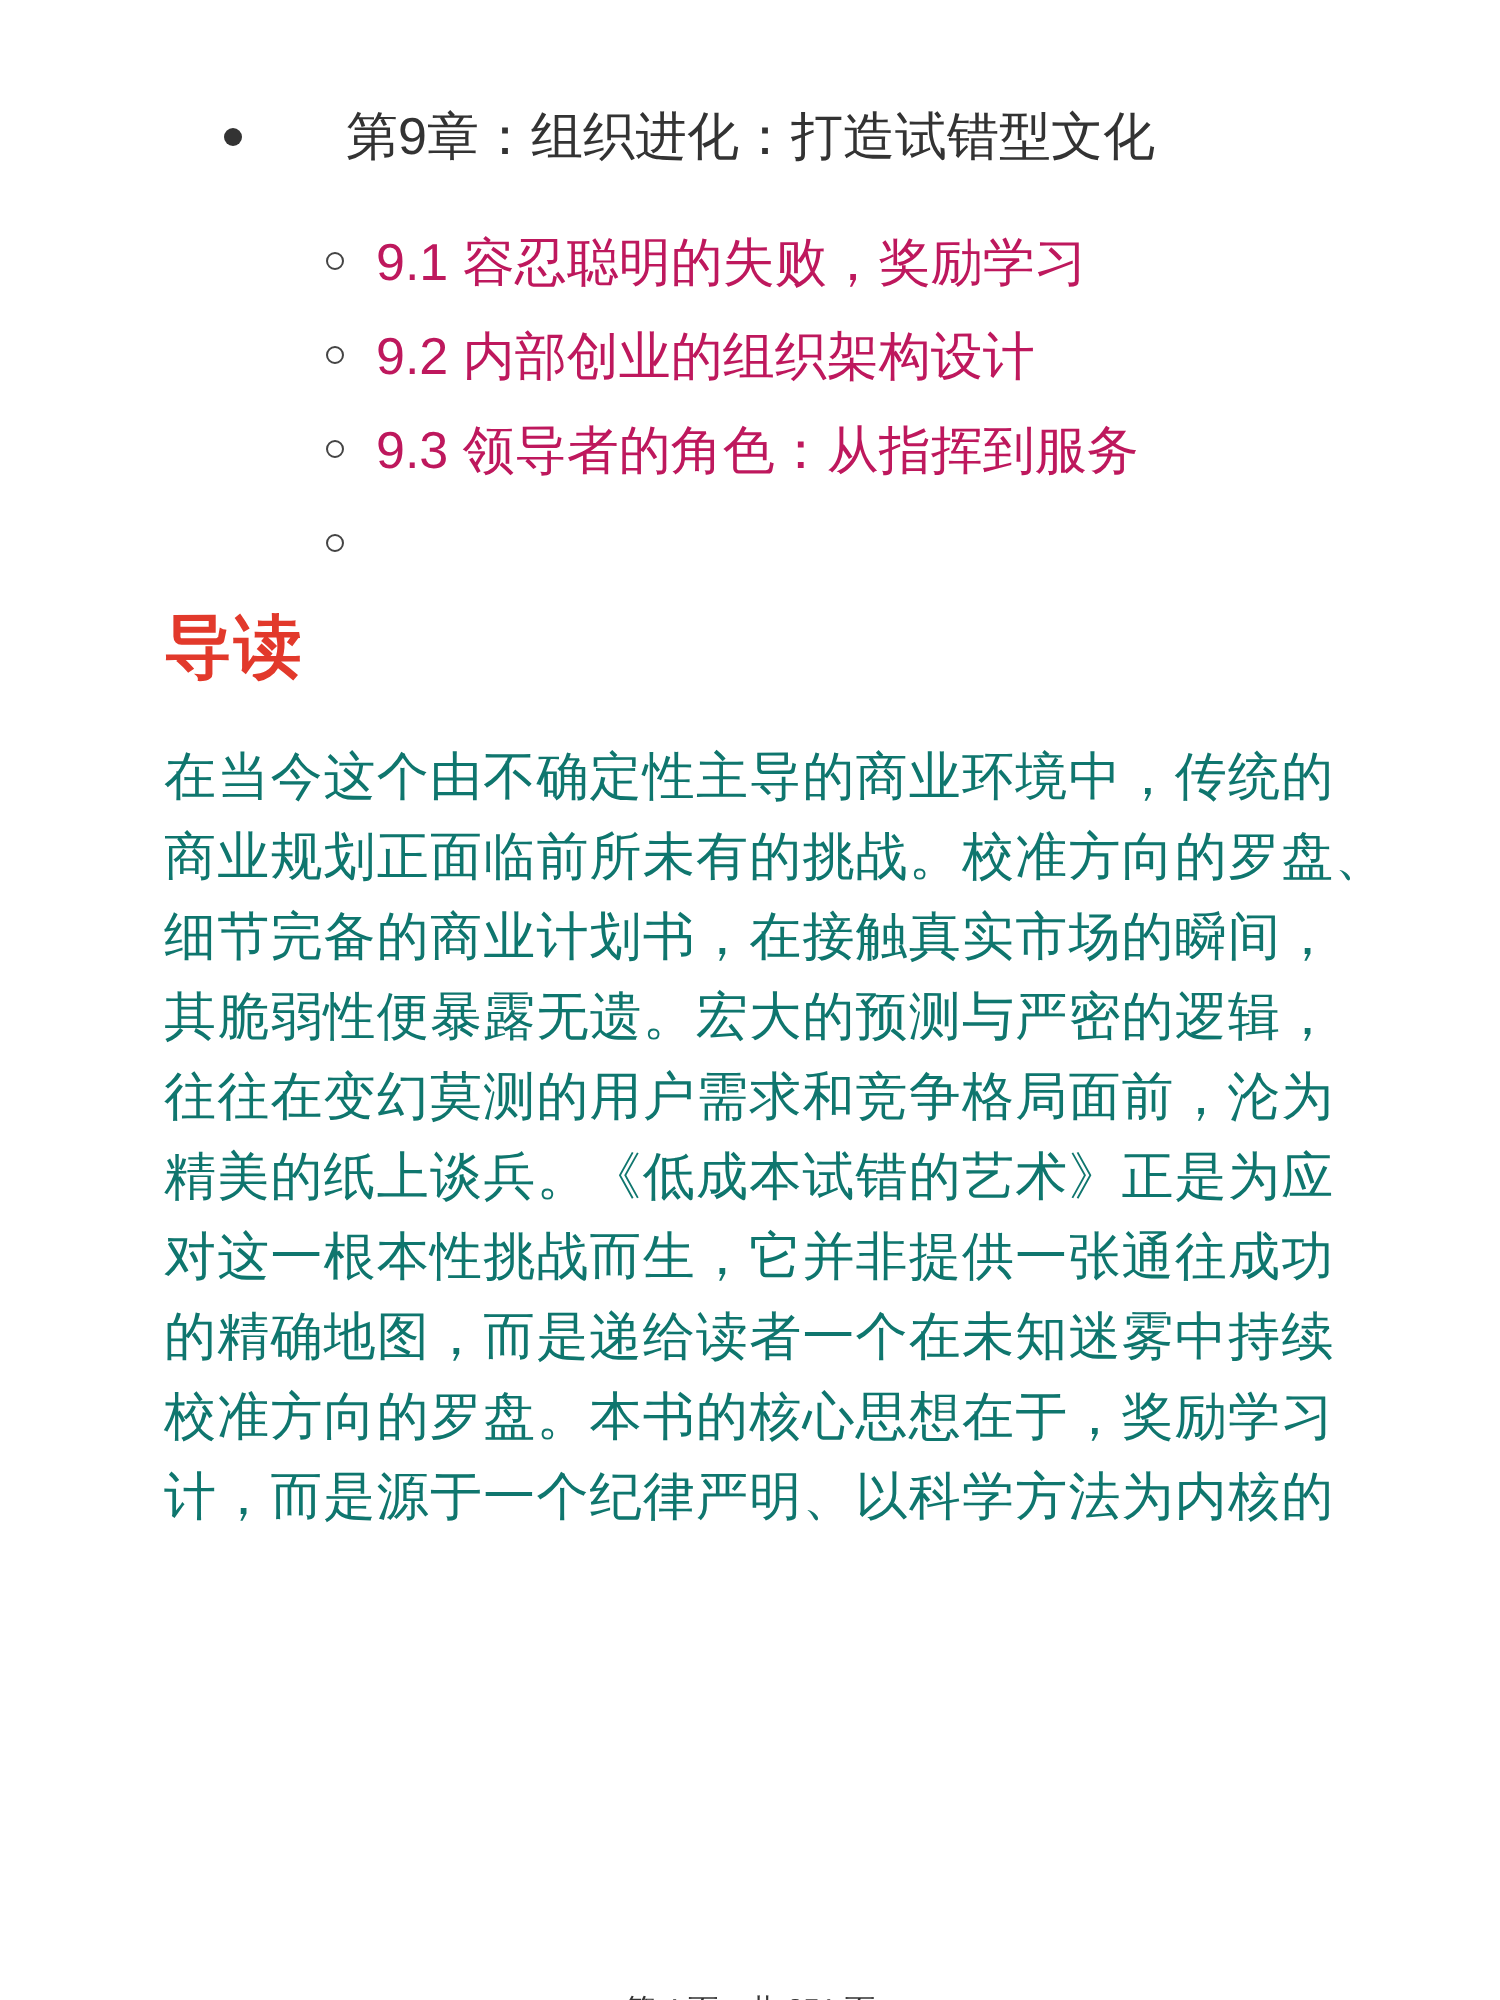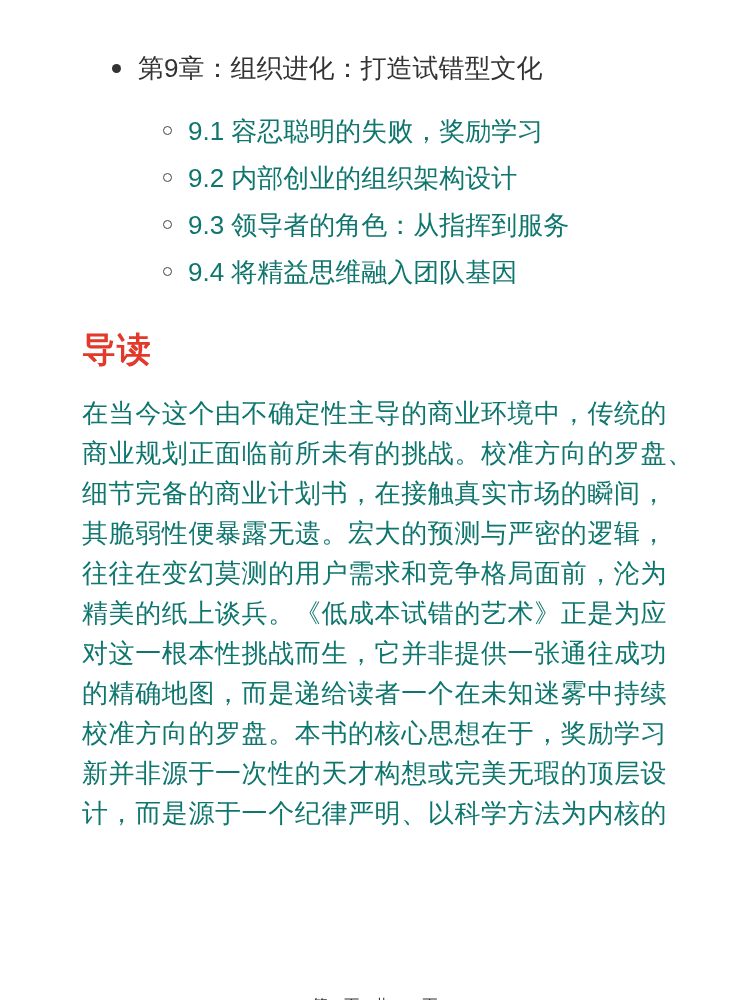--- a/index.html
+++ b/index.html
@@ -22,53 +22,54 @@
   }
   
   .chapter-row {
     display: flex;
     align-items: flex-start;
     margin-top: 52px;
     padding-left: 30px;
     font-size: 26px;
     line-height: 32px;
     color: #333333;
+    gap: 35px;
   }
   .bullet-disc {
     flex: 0 0 auto;
     width: 9px;
     height: 9px;
     border-radius: 50%;
     background: #333333;
     margin: 12px 17px 0 0;
   }
   .sections {
     margin-top: 31px;
   }
   .section-row {
     display: flex;
     align-items: flex-start;
     padding-left: 81px;
     margin-bottom: 15px;
     font-size: 26px;
     line-height: 32px;
-    color: #0f766e;
+    color: #be185d;
   }
   .bullet-circle {
     flex: 0 0 auto;
     width: 9px;
     height: 9px;
     border-radius: 50%;
     border: 1.5px solid #444444;
     background: transparent;
     margin: 11px 16px 0 0;
   }
   
   .intro-heading {
-    margin-top: 43px;
+    margin-top: 30px;
     font-size: 34px;
     line-height: 36px;
     font-weight: bold;
     color: #e2392b;
     letter-spacing: 1px;
   }
   
   .paragraph {
     margin-top: 26px;
   }
@@ -109,36 +110,34 @@
       <div class="section-row">
         <span class="bullet-circle"></span>
         <span>9.2 内部创业的组织架构设计</span>
       </div>
       <div class="section-row">
         <span class="bullet-circle"></span>
         <span>9.3 领导者的角色：从指挥到服务</span>
       </div>
       <div class="section-row">
         <span class="bullet-circle"></span>
-        <span>9.4 将精益思维融入团队基因</span>
       </div>
     </div>
 
     <h2 class="intro-heading">导读</h2>
 
     <div class="paragraph">
       <div class="paragraph-line">在当今这个由不确定性主导的商业环境中，传统的</div>
       <div class="paragraph-line">商业规划正面临前所未有的挑战。校准方向的罗盘、</div>
       <div class="paragraph-line">细节完备的商业计划书，在接触真实市场的瞬间，</div>
       <div class="paragraph-line">其脆弱性便暴露无遗。宏大的预测与严密的逻辑，</div>
       <div class="paragraph-line">往往在变幻莫测的用户需求和竞争格局面前，沦为</div>
       <div class="paragraph-line">精美的纸上谈兵。《低成本试错的艺术》正是为应</div>
       <div class="paragraph-line">对这一根本性挑战而生，它并非提供一张通往成功</div>
       <div class="paragraph-line">的精确地图，而是递给读者一个在未知迷雾中持续</div>
       <div class="paragraph-line">校准方向的罗盘。本书的核心思想在于，奖励学习</div>
-      <div class="paragraph-line">新并非源于一次性的天才构想或完美无瑕的顶层设</div>
       <div class="paragraph-line">计，而是源于一个纪律严明、以科学方法为内核的</div>
     </div>
 
   </div>
 
   <div class="page-footer">第 4 页，共 251 页</div>
 </div>
 
 </body></html>

